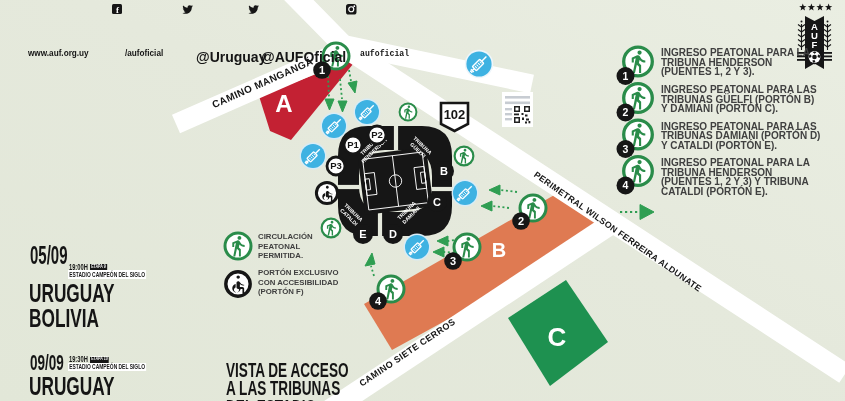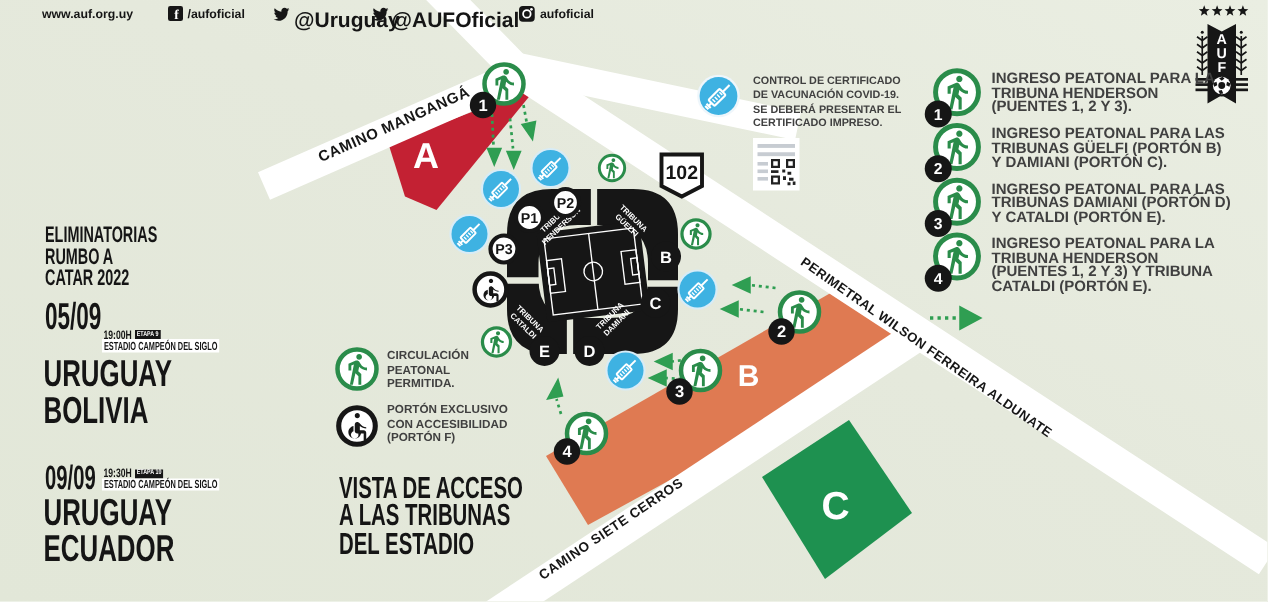--- a/index.html
+++ b/index.html
@@ -1,19 +1,19 @@
 <!DOCTYPE html>
 <html><head>
 <meta charset="utf-8">
 <style>
   html,body{margin:0;padding:0;}
   #page{position:relative;width:845px;height:401px;background:#e5e9dc;overflow:hidden;
         font-family:"Liberation Sans",sans-serif;-webkit-font-smoothing:antialiased;}
   #map{position:absolute;left:0;top:0;}
-  .t{position:absolute;color:#151515;font-weight:bold;line-height:1;}
+  .t{position:absolute;color:#151515;font-weight:bold;line-height:1;margin-top:44px;}
   .cond{display:inline-block;white-space:nowrap;transform-origin:0 0;}
   .leg{position:absolute;color:#404040;font-weight:bold;font-size:10px;line-height:9.6px;letter-spacing:0;}
 </style>
 </head>
 <body>
 <div id="page">
 <svg id="map" width="845" height="401" viewBox="0 0 845 401">
   <defs>
 
     <path id="walker" d="M13.5 5.5c1.1 0 2-.9 2-2s-.9-2-2-2-2 .9-2 2 .9 2 2 2zM9.8 8.9L7 23h2.1l1.8-8 2.1 2v6h2v-7.5l-2.1-2 .6-3C14.8 12 16.8 13 19 13v-2c-1.9 0-3.5-1-4.3-2.4l-1-1.6c-.4-.6-1-1-1.7-1-.3 0-.5.1-.8.1L6 8.3V13h2V9.6l1.8-.7z"></path>
@@ -414,24 +414,23 @@
 </svg>
 
 <div class="t" style="left:28px;top:6px;font-size:8.2px;">www.auf.org.uy</div>
 
 <div class="t" style="left:125px;top:6px;font-size:8.2px;">/aufoficial</div>
 
 <div class="t" style="left:196px;top:6px;font-size:14px;">@Uruguay</div>
 
 <div class="t" style="left:261px;top:6px;font-size:14px;">@AUFOficial</div>
 
-<div class="t" style="left:360px;top:6px;font-size:8.2px;">aufoficial</div>
-
-
-<div class="t" style="left:30px;top:150px;font-size:15px;"><span class="cond" style="transform:scaleX(0.64);line-height:14.7px;">ELIMINATORIAS<br>RUMBO A<br>CATAR 2022</span></div>
+<div class="t" style="left:360px;top:6px;font-size:8.2px;font-family:Liberation Mono, monospace;">aufoficial</div>
+
+
 
 <div class="t" style="left:30px;top:199px;font-size:25px;"><span class="cond" style="transform:scaleX(0.6);">05/09</span></div>
 
 <div class="t" style="left:69px;top:219.5px;font-size:8.2px;"><span class="cond" style="transform:scaleX(0.7);">19:00H</span></div>
 
 <div class="t" style="left:89.5px;top:220px;color:#fff;font-size:4.6px;"><span class="cond" style="transform:scaleX(0.78);background:#161616;padding:0.8px 1.5px;">ETAPA 9</span></div>
 
 <div class="t" style="left:68px;top:226px;font-size:7.8px;"><span class="cond" style="transform:scaleX(0.63);background:#fff;padding:0.5px 2px;">ESTADIO CAMPEÓN DEL SIGLO</span></div>
 
 <div class="t" style="left:29px;top:237px;font-size:25px;"><span class="cond" style="transform:scaleX(0.69);line-height:24.6px;">URUGUAY<br>BOLIVIA</span></div>
@@ -439,21 +438,20 @@
 <div class="t" style="left:30px;top:308px;font-size:22.5px;"><span class="cond" style="transform:scaleX(0.6);">09/09</span></div>
 
 <div class="t" style="left:69px;top:312px;font-size:8.2px;"><span class="cond" style="transform:scaleX(0.7);">19:30H</span></div>
 
 <div class="t" style="left:89.5px;top:312.5px;color:#fff;font-size:4.6px;"><span class="cond" style="transform:scaleX(0.78);background:#161616;padding:0.8px 1.5px;">ETAPA 10</span></div>
 
 <div class="t" style="left:68px;top:318.5px;font-size:7.8px;"><span class="cond" style="transform:scaleX(0.63);background:#fff;padding:0.5px 2px;">ESTADIO CAMPEÓN DEL SIGLO</span></div>
 
 <div class="t" style="left:29px;top:329.5px;font-size:25px;"><span class="cond" style="transform:scaleX(0.69);line-height:24.6px;">URUGUAY<br>ECUADOR</span></div>
 
-<div class="leg" style="left:502px;top:49px;font-size:7.2px;line-height:9.4px;letter-spacing:0;">CONTROL DE CERTIFICADO<br>DE VACUNACIÓN COVID-19.<br>SE DEBERÁ PRESENTAR EL<br>CERTIFICADO IMPRESO.</div>
 
 <div class="leg" style="left:661px;top:48px;">INGRESO PEATONAL PARA LA<br>TRIBUNA HENDERSON<br>(PUENTES 1, 2 Y 3).</div>
 
 <div class="leg" style="left:661px;top:85px;">INGRESO PEATONAL PARA LAS<br>TRIBUNAS GÜELFI (PORTÓN B)<br>Y DAMIANI (PORTÓN C).</div>
 
 <div class="leg" style="left:661px;top:121.5px;">INGRESO PEATONAL PARA LAS<br>TRIBUNAS DAMIANI (PORTÓN D)<br>Y CATALDI (PORTÓN E).</div>
 
 <div class="leg" style="left:661px;top:158px;">INGRESO PEATONAL PARA LA<br>TRIBUNA HENDERSON<br>(PUENTES 1, 2 Y 3) Y TRIBUNA<br>CATALDI (PORTÓN E).</div>
 
 

